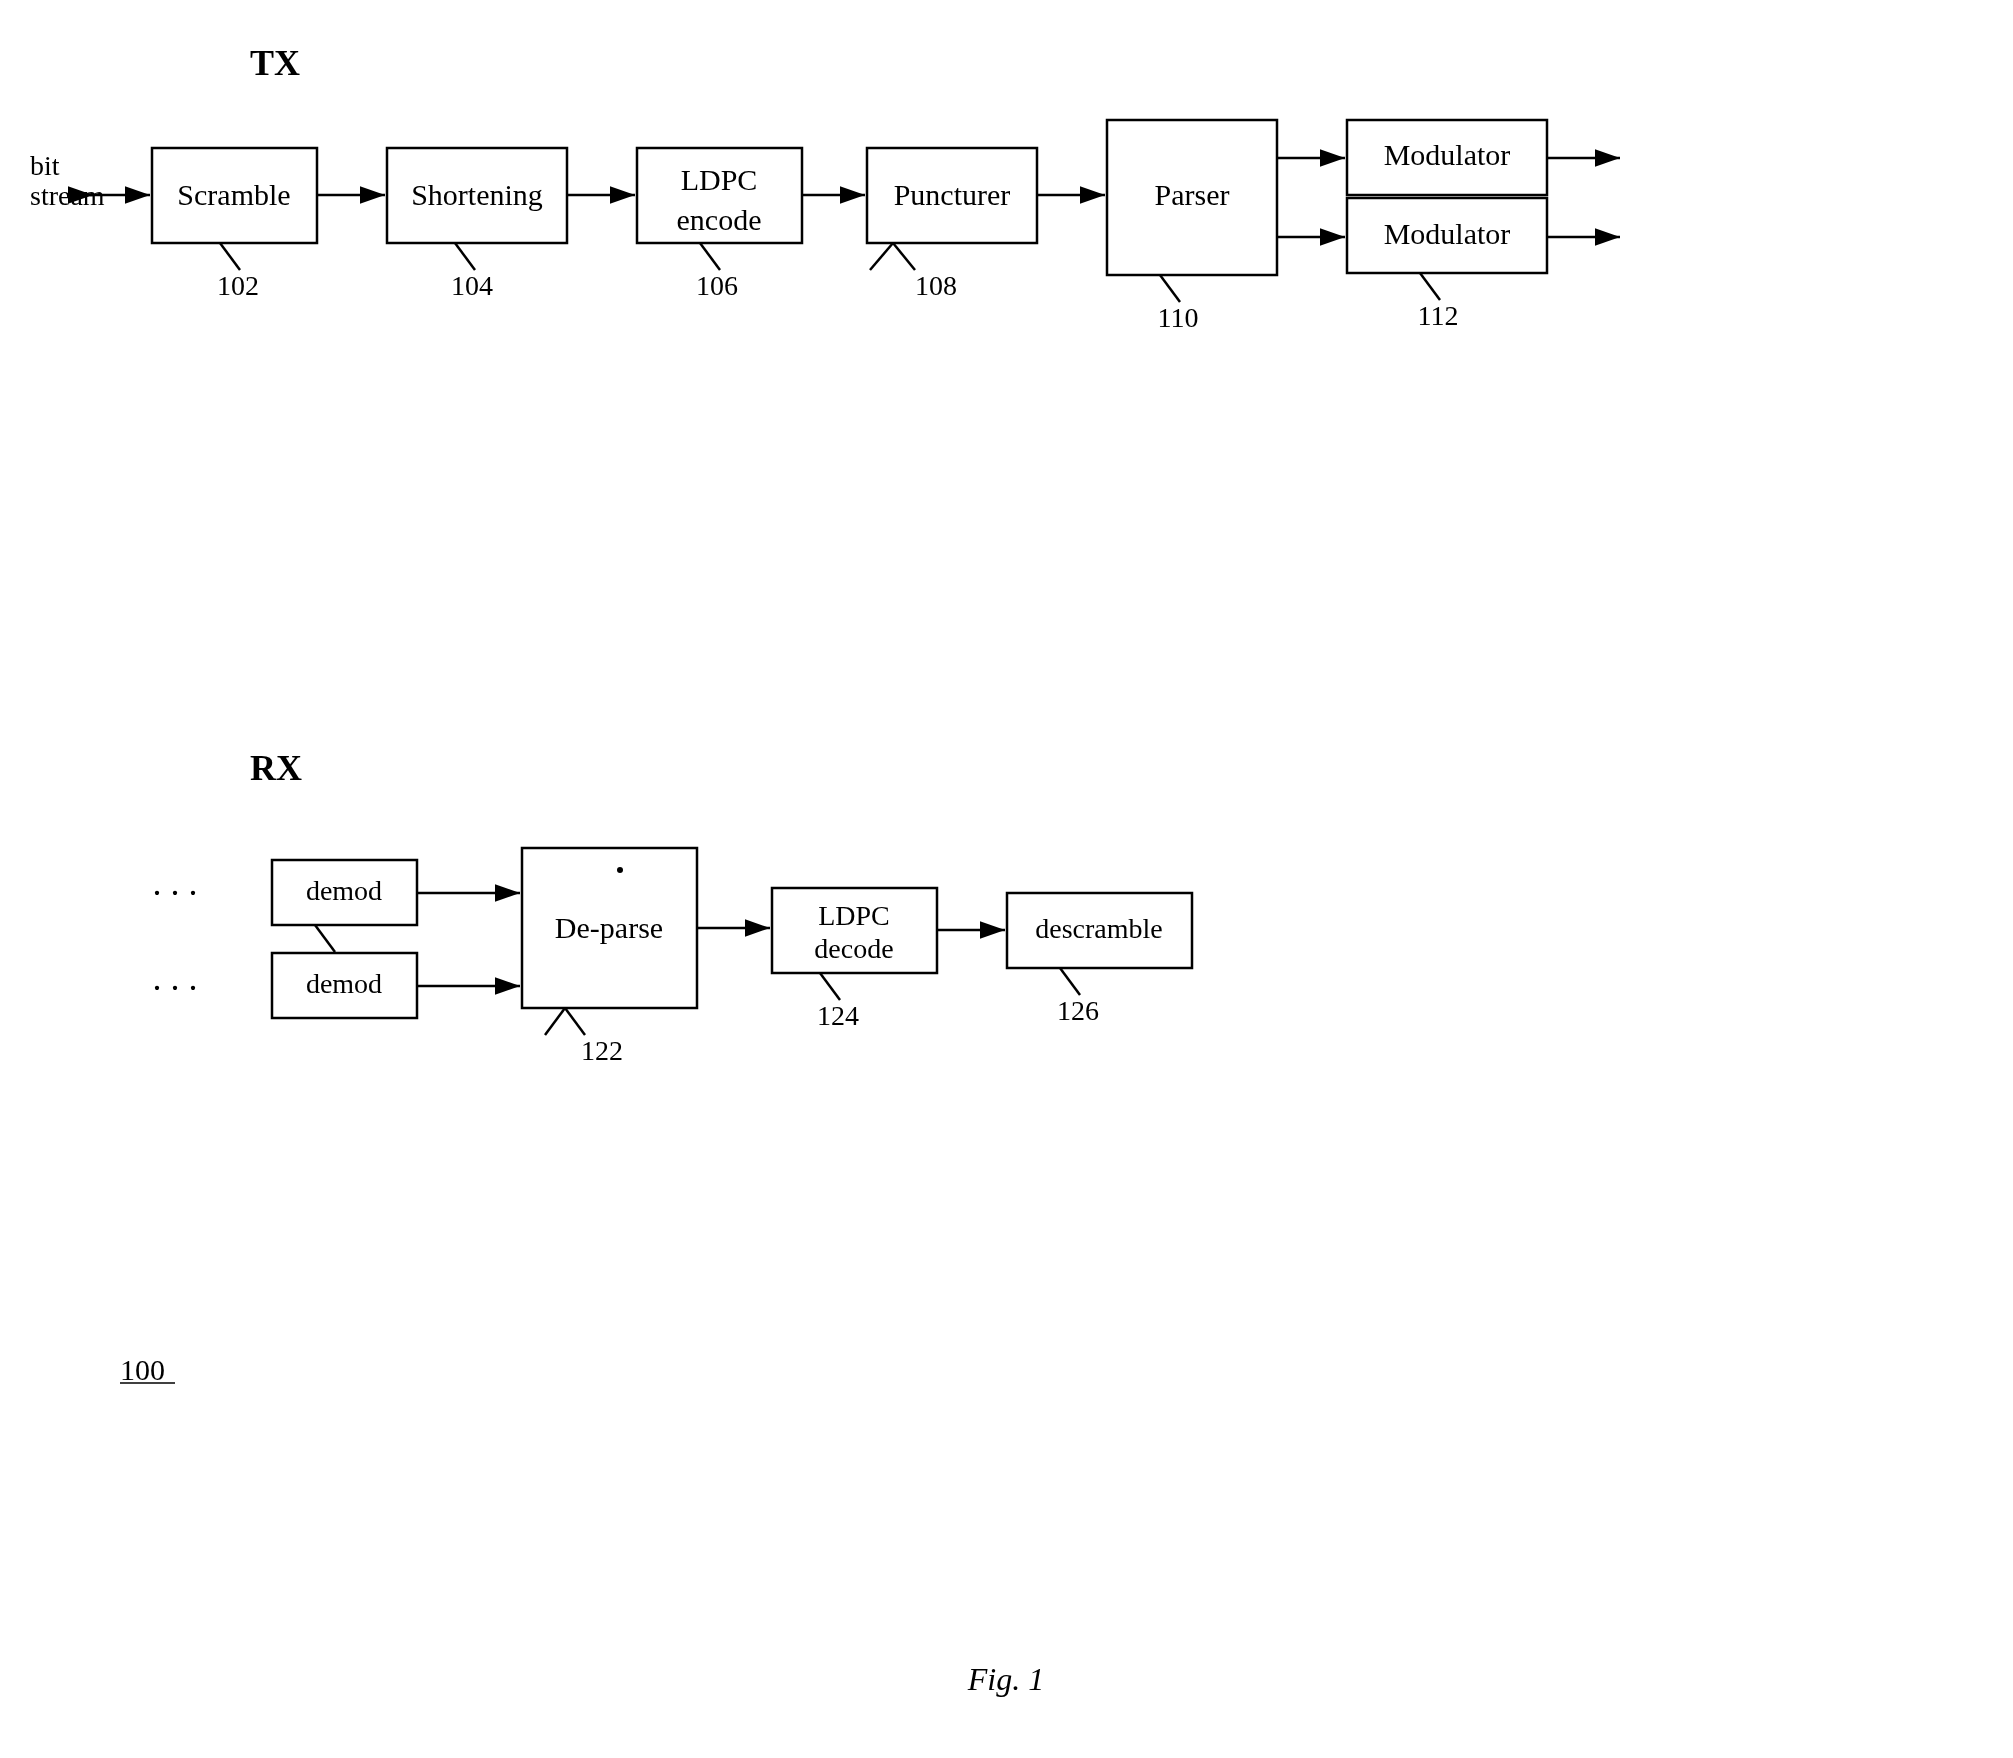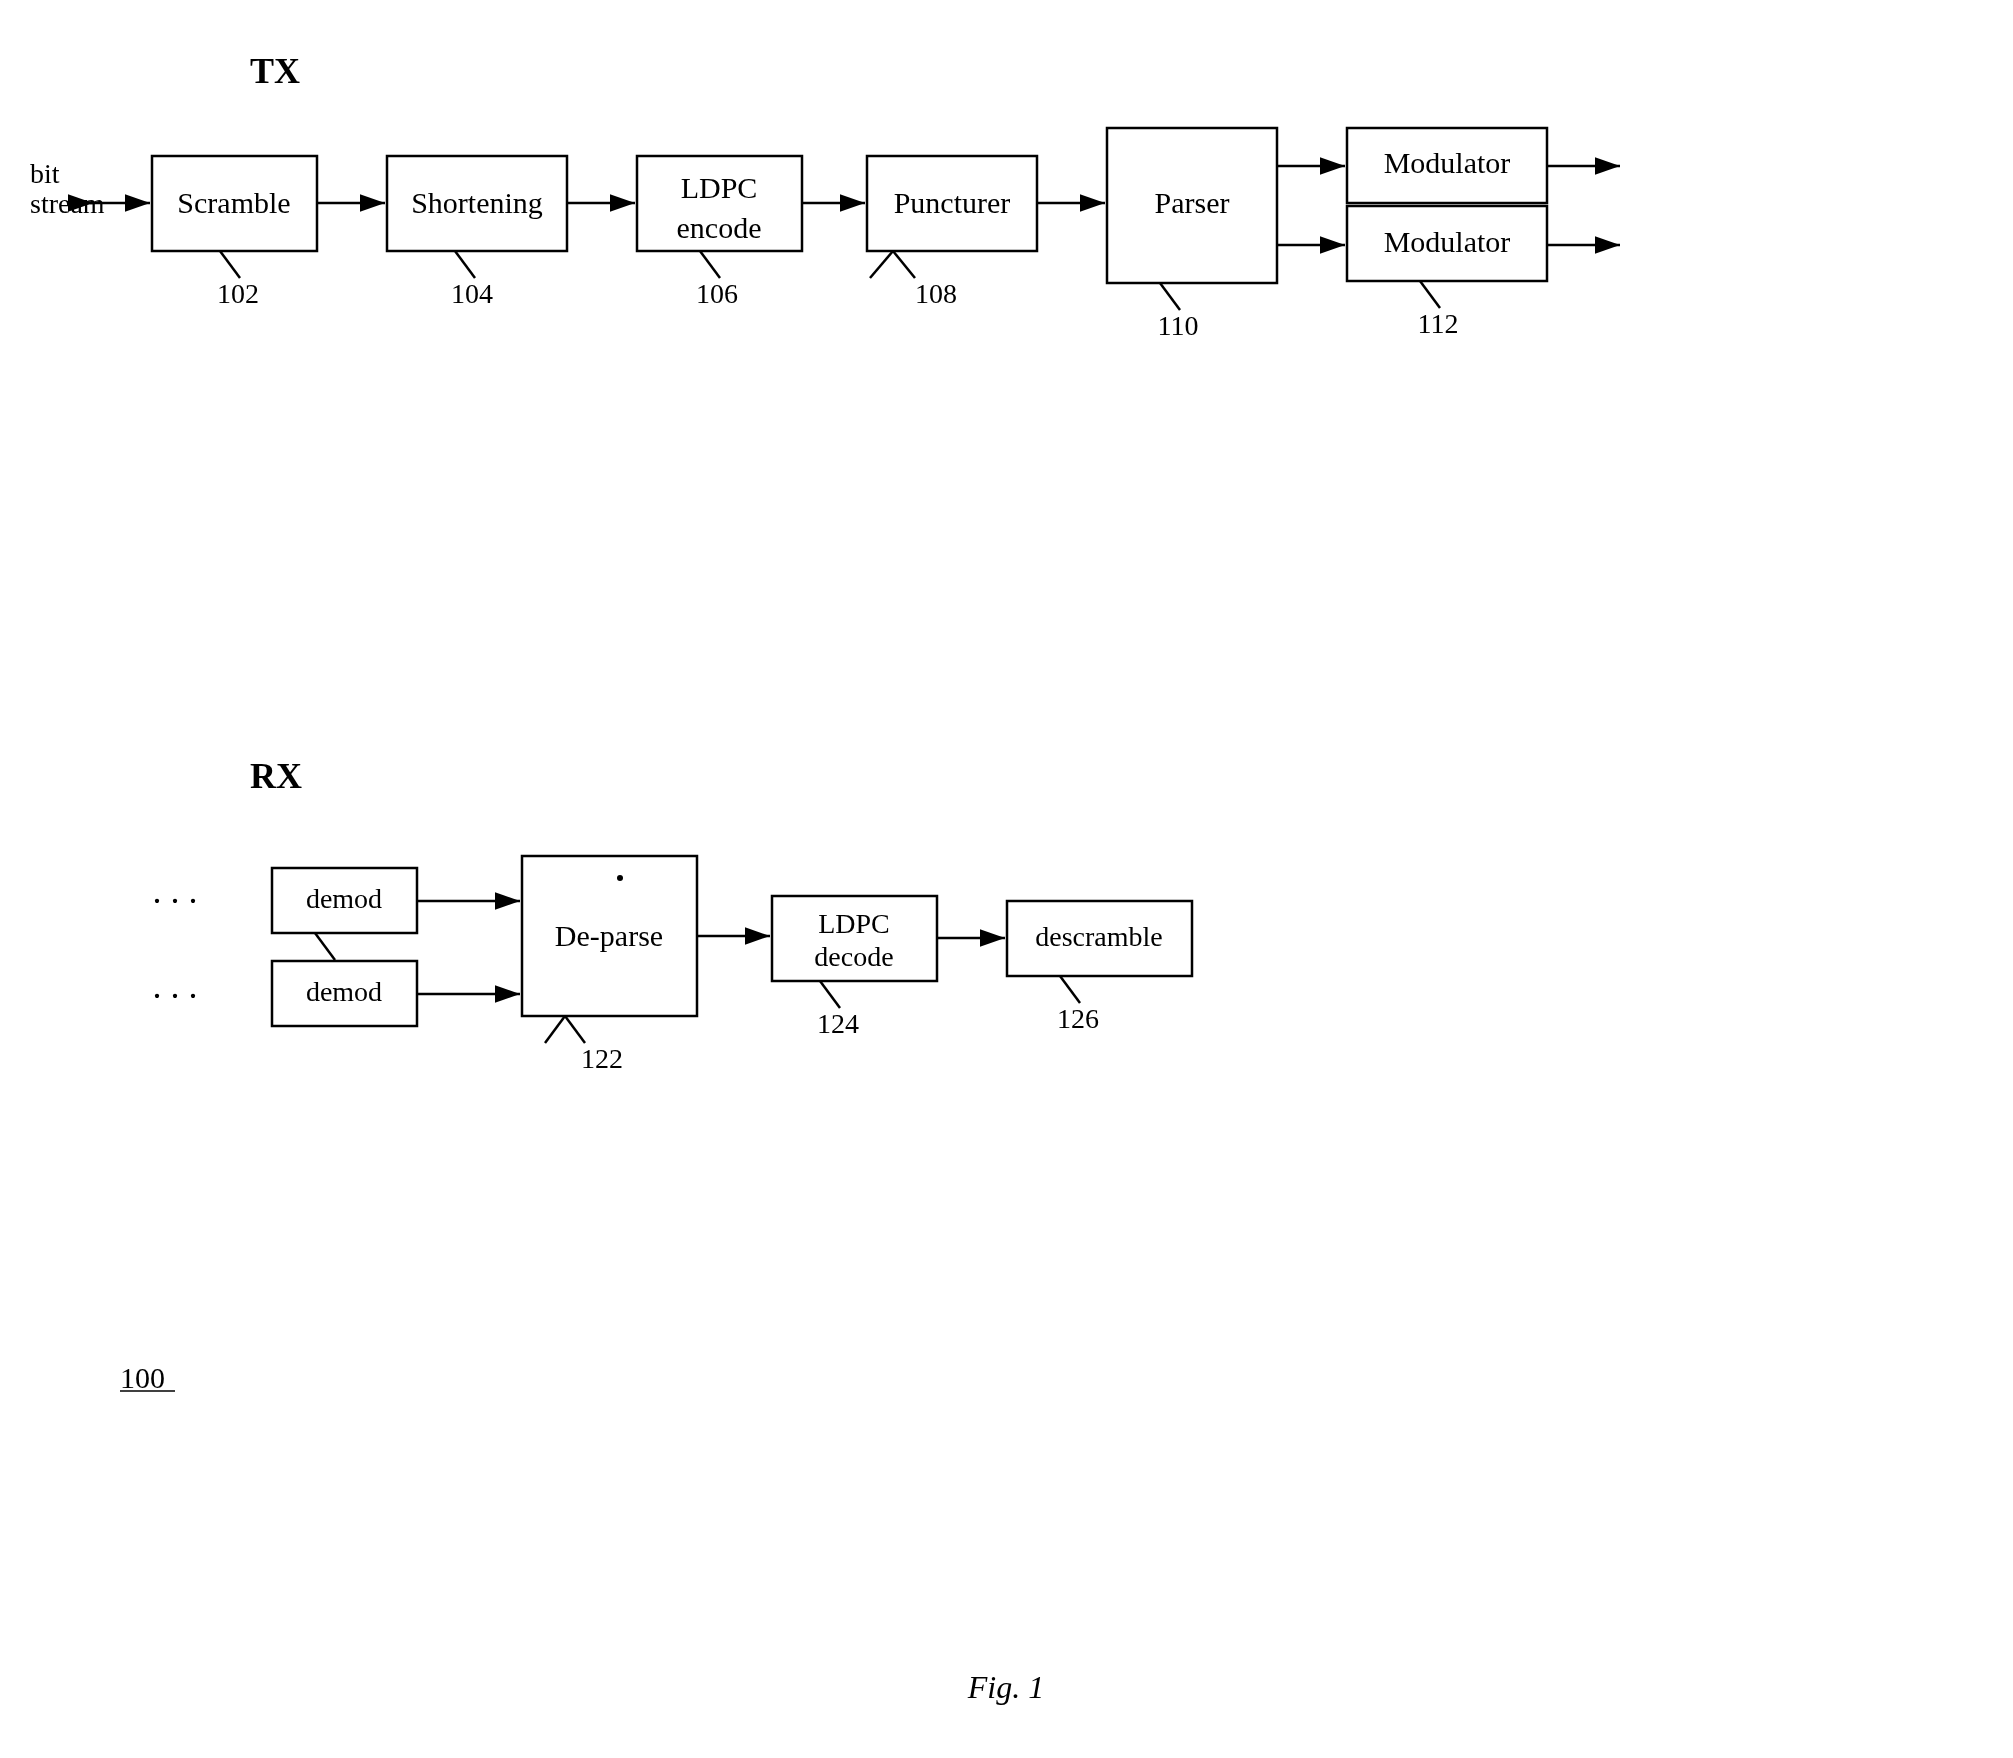--- a/index.html
+++ b/index.html
@@ -7,21 +7,21 @@
       background: #ffffff;
       font-family: 'Times New Roman', Times, serif;
       width: 2013px;
       height: 1758px;
       position: relative;
       overflow: hidden;
     }
 
     .diagram-container {
       position: absolute;
-      top: 8px; left: 0;
+      top: 0; left: 0;
       width: 2013px;
       height: 1311px;
     }
 
     
     .main-svg {
       position: absolute;
       top: 0; left: 0;
       width: 2013px;
       height: 1758px;

